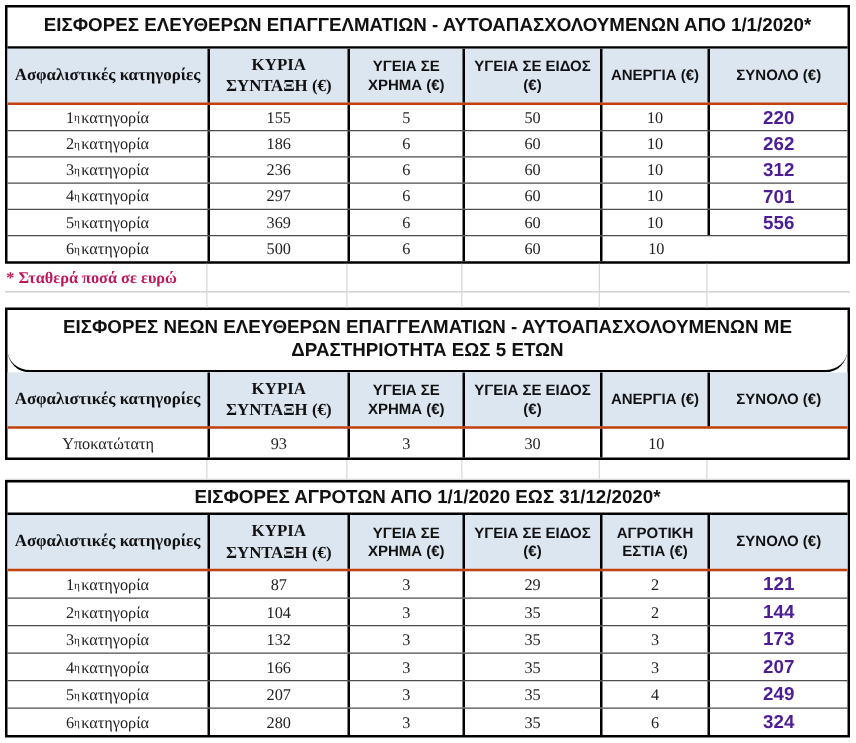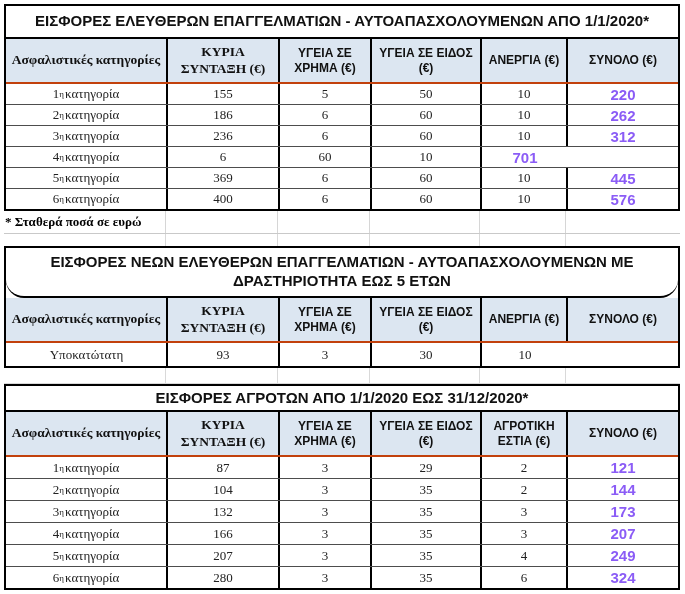--- a/index.html
+++ b/index.html
@@ -51,37 +51,37 @@
   .td {
     display:flex; align-items:center; justify-content:center;
     border-right:2px solid #000;
     font-family:"Liberation Serif", serif;
     font-size:13px; color:#222;
     position:relative;
   }
   .td:last-child { border-right:none; }
   .td.total {
     font-family:"Liberation Sans", sans-serif;
-    font-weight:bold; font-size:15px; color:#8b5cf6;
+    font-weight:bold; font-size:15px; color:#4c1d95;
   }
   .td sup { font-size:9px; line-height:0; margin-right:1px; }
 
   .green::after {
     content:""; position:absolute; inset:-2px;
     border:2px solid #2f7d4b;
     pointer-events:none; z-index:2;
   }
 
   .footrow { height:22px; border-bottom:1px solid #c9c9c9; }
   .footrow .fc { border-right:1px solid #d6d6d6; }
   .footrow .fc:last-child { border-right:none; }
   .footrow .fc.note {
     display:flex; align-items:center;
     font-family:"Liberation Serif", serif;
-    font-weight:bold; font-size:13px; color:#000000;
+    font-weight:bold; font-size:13px; color:#be185d;
     padding-left:1px; white-space:nowrap;
   }
   .gap .gc { border-right:1px solid #d9d9d9; }
   .gap .gc:last-child { border-right:none; }
   .gap1 { height:12px; }
   .gap2 { height:15px; border-bottom:1px solid #d9d9d9; }
 </style>
 </head>
 <body>
 
@@ -133,48 +133,48 @@
       <div class="td">60</div>
       <div class="td">10</div>
       <div class="td total">312</div>
     </div>
     <div class="tr cols">
       <div class="td cat">
           <span>4</span>
           <sup>η</sup>
           <span> κατηγορία</span>
         </div>
+      <div class="td">297</div>
       <div class="td">6</div>
       <div class="td">60</div>
       <div class="td">10</div>
       <div class="td total">701</div>
     </div>
     <div class="tr cols">
       <div class="td cat">
           <span>5</span>
           <sup>η</sup>
           <span> κατηγορία</span>
         </div>
       <div class="td">369</div>
       <div class="td">6</div>
       <div class="td">60</div>
       <div class="td">10</div>
-      <div class="td total">445</div>
+      <div class="td total">556</div>
     </div>
     <div class="tr cols">
       <div class="td cat">
           <span>6</span>
           <sup>η</sup>
           <span> κατηγορία</span>
         </div>
-      <div class="td">400</div>
-      <div class="td">6</div>
-      <div class="td">60</div>
-      <div class="td">10</div>
-      <div class="td total">576</div>
+      <div class="td">500</div>
+      <div class="td">6</div>
+      <div class="td">60</div>
+      <div class="td">10</div>
     </div>
   </div>
 
   <div class="footrow cols">
     <div class="fc note">* Σταθερά ποσά σε ευρώ</div>
     <div class="fc"></div>
     <div class="fc"></div>
     <div class="fc"></div>
     <div class="fc"></div>
     <div class="fc"></div>

